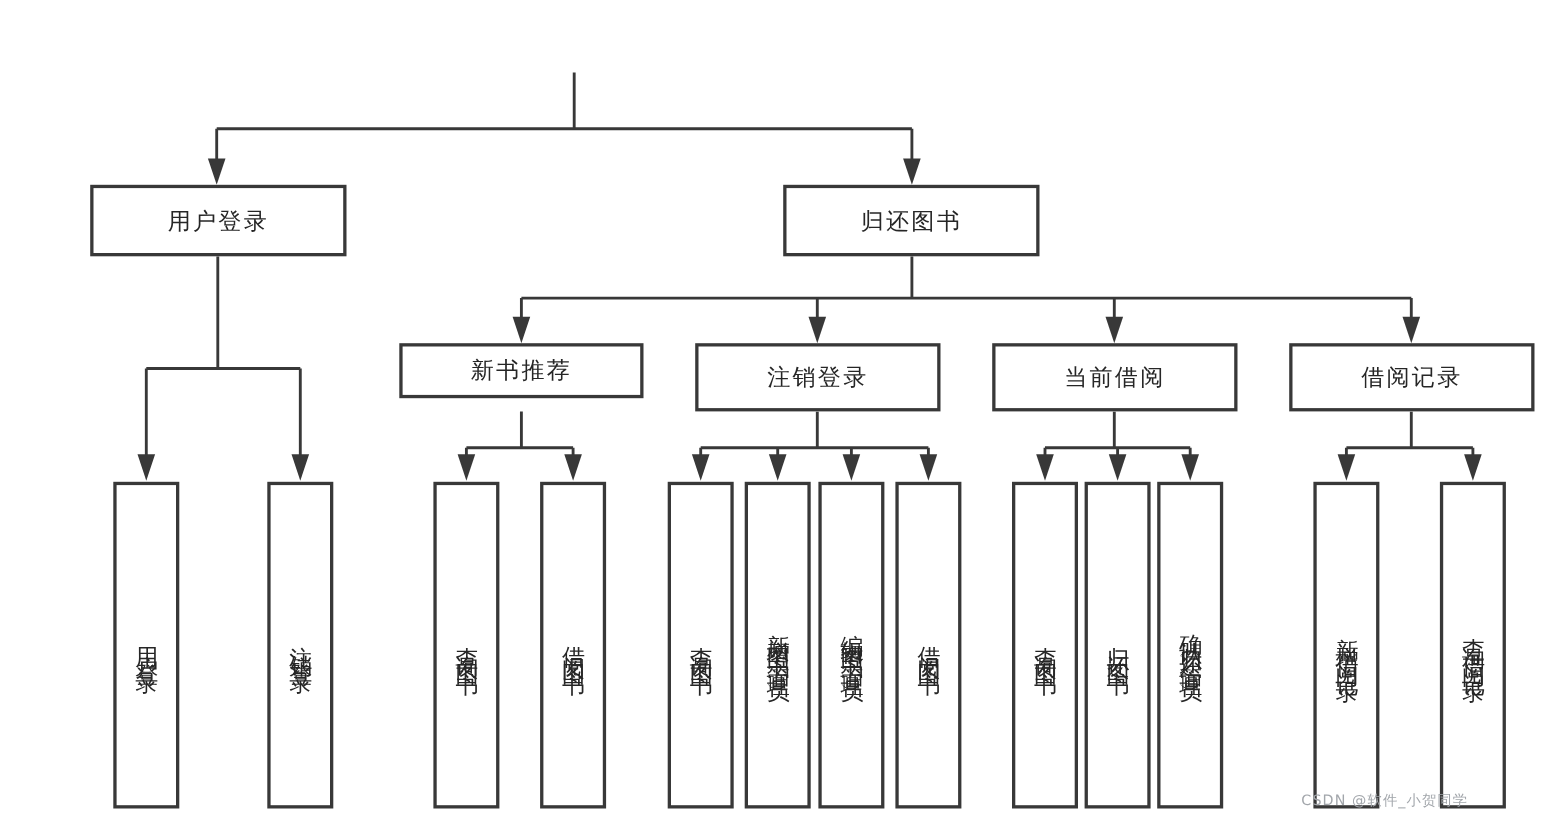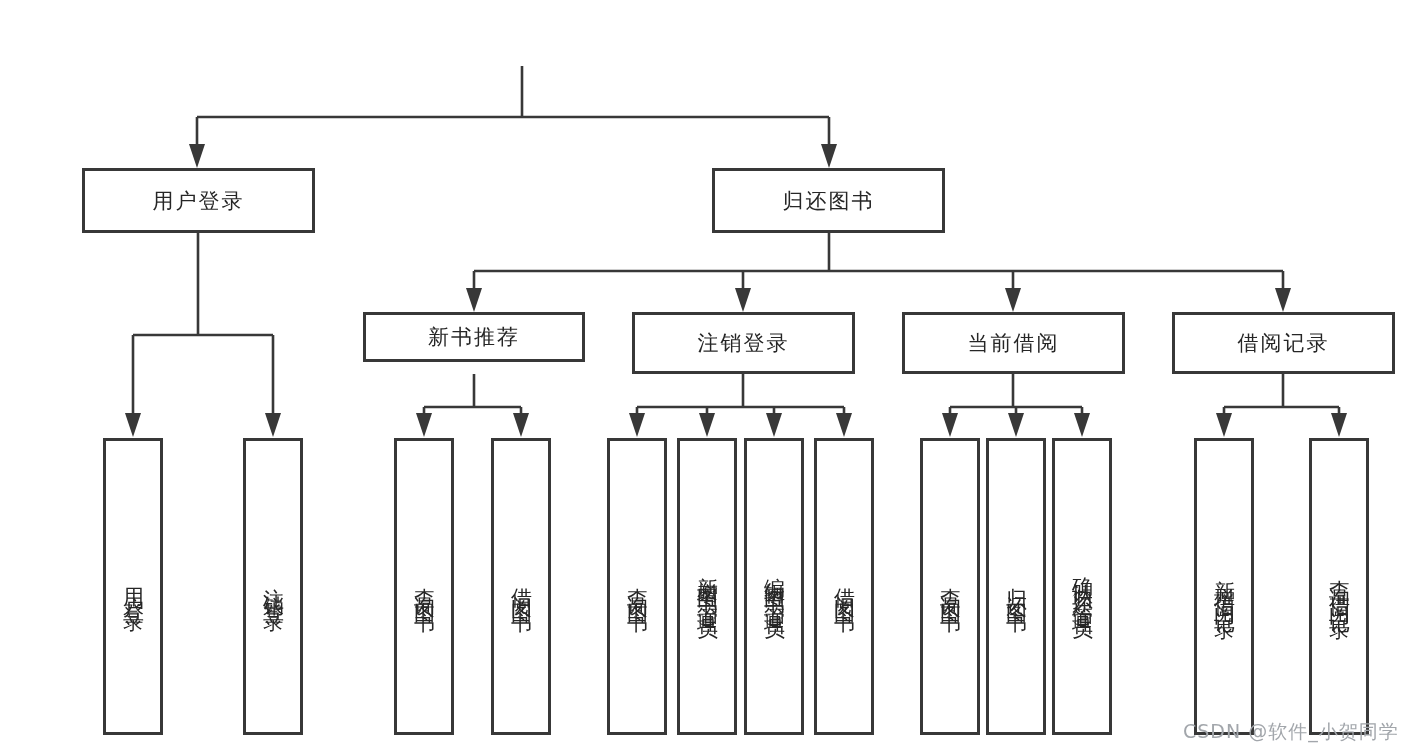--- a/index.html
+++ b/index.html
@@ -45,21 +45,21 @@
     letter-spacing: 8px;
     line-height: 1;
     padding: 6px 0;
   }
   .leaf.tight { letter-spacing: 6px; }
   #watermark {
     position: absolute;
     left: 1183px;
     top: 719px;
     z-index: 5;
-    font-size: 19px;
+    font-size: 13px;
     color: var(--watermark);
     letter-spacing: 1px;
     white-space: nowrap;
   }
 </style>
 </head>
 <body>
 
 <div id="canvas">
 

